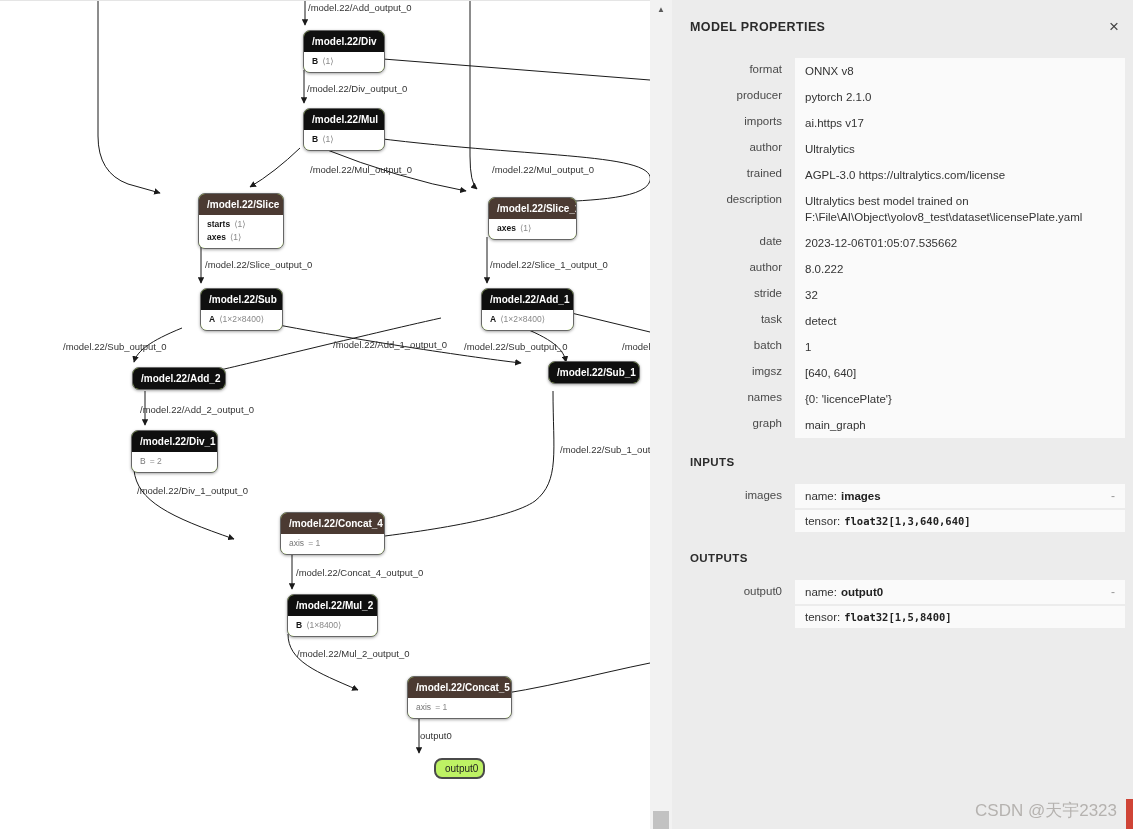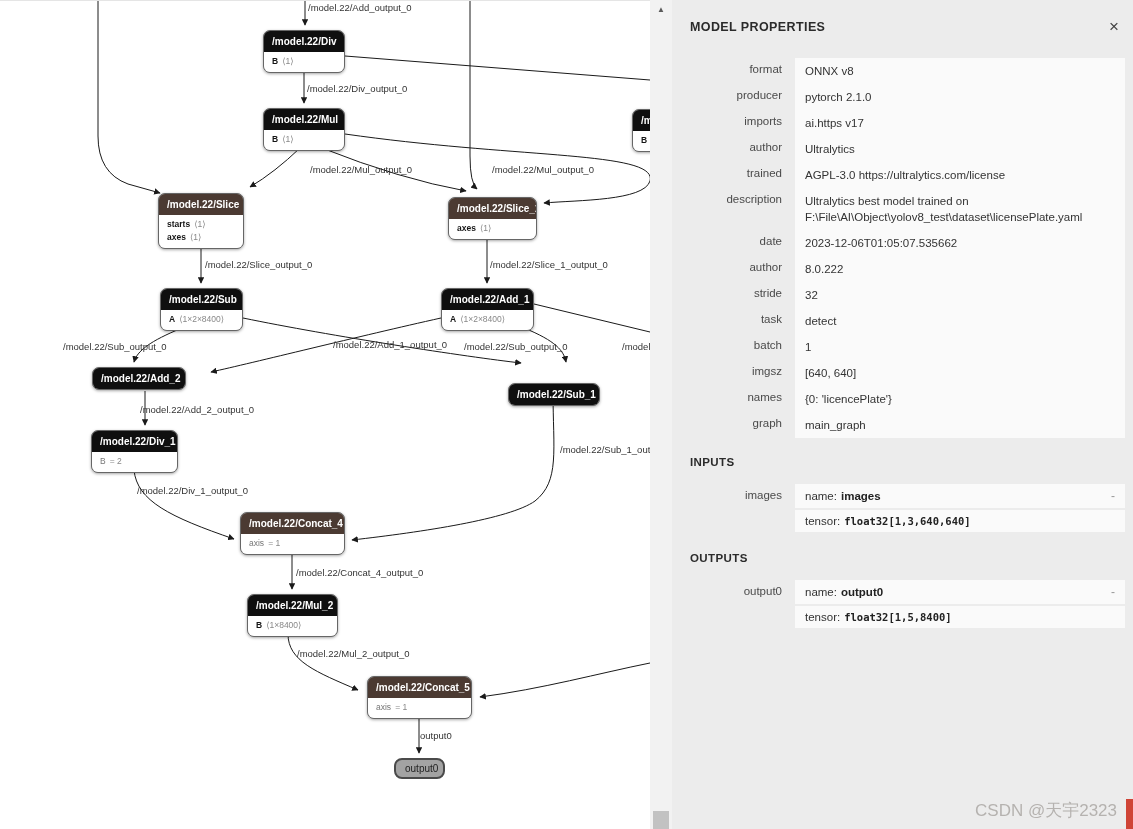--- a/index.html
+++ b/index.html
@@ -3,21 +3,21 @@
 <meta charset="utf-8">
 <style>
   html,body{margin:0;padding:0;}
   body{
     width:1133px;height:829px;overflow:hidden;position:relative;
     font-family:"Liberation Sans",sans-serif;background:#fff;
   }
   
   .graph-area{position:absolute;left:0;top:0;width:650px;height:829px;background:#fff;overflow:hidden;border-top:1px solid #e5e5e5;box-sizing:border-box;}
   .edges{position:absolute;left:0;top:0;}
-  .node{position:absolute;border:1px solid #666;border-radius:7px;background:#a3a3a3;box-shadow:0 1px 3px rgba(0,0,0,.35);box-sizing:border-box;}
+  .node{position:absolute;border:1px solid #666;border-radius:7px;background:#bef264;box-shadow:0 1px 3px rgba(0,0,0,.35);box-sizing:border-box;margin-left:40px;}
   .node .hdr{color:#fff;font-weight:bold;font-size:10px;line-height:13px;padding:4px 8px;border-radius:6px 6px 0 0;white-space:nowrap;overflow:hidden;}
   .node .hdr.only{border-radius:6px;}
   .node.math .hdr{background:#0f0f0f;}
   .node.tensor .hdr{background:#4b3a32;}
   .node .body{background:#fff;border-radius:0 0 6px 6px;padding:3px 8px 4px 8px;}
   .attr{white-space:nowrap;font-size:8.5px;line-height:13px;}
   .attr .an{font-weight:bold;color:#151515;}
   .attr .an.plain{font-weight:normal;color:#777;}
   .attr .av{color:#888;margin-left:4px;}
   .node.terminal{border:2px solid #4a4a4a;border-radius:8px;padding:3px 9px;font-size:10px;color:#222;box-shadow:none;white-space:nowrap;}
@@ -120,21 +120,21 @@
       </div>
       <div class="node math" style="left: 441px; top: 287px; width: 93px;">
         <div class="hdr">/model.22/Add_1</div>
         <div class="body">
           <div class="attr"><span class="an">A</span><span class="av">⟨1×2×8400⟩</span></div>
         </div>
       </div>
       <div class="node math" style="left: 92px; top: 366px; width: 94px;">
         <div class="hdr only">/model.22/Add_2</div>
       </div>
-      <div class="node math" style="left: 508px; top: 382px; width: 92px;">
+      <div class="node math" style="left: 508px; top: 360px; width: 92px;">
         <div class="hdr only">/model.22/Sub_1</div>
       </div>
       <div class="node math" style="left: 91px; top: 429px; width: 87px;">
         <div class="hdr">/model.22/Div_1</div>
         <div class="body">
           <div class="attr"><span class="an plain">B</span><span class="av">= 2</span></div>
         </div>
       </div>
       <div class="node tensor" style="left: 240px; top: 511px; width: 105px;">
         <div class="hdr">/model.22/Concat_4</div>

